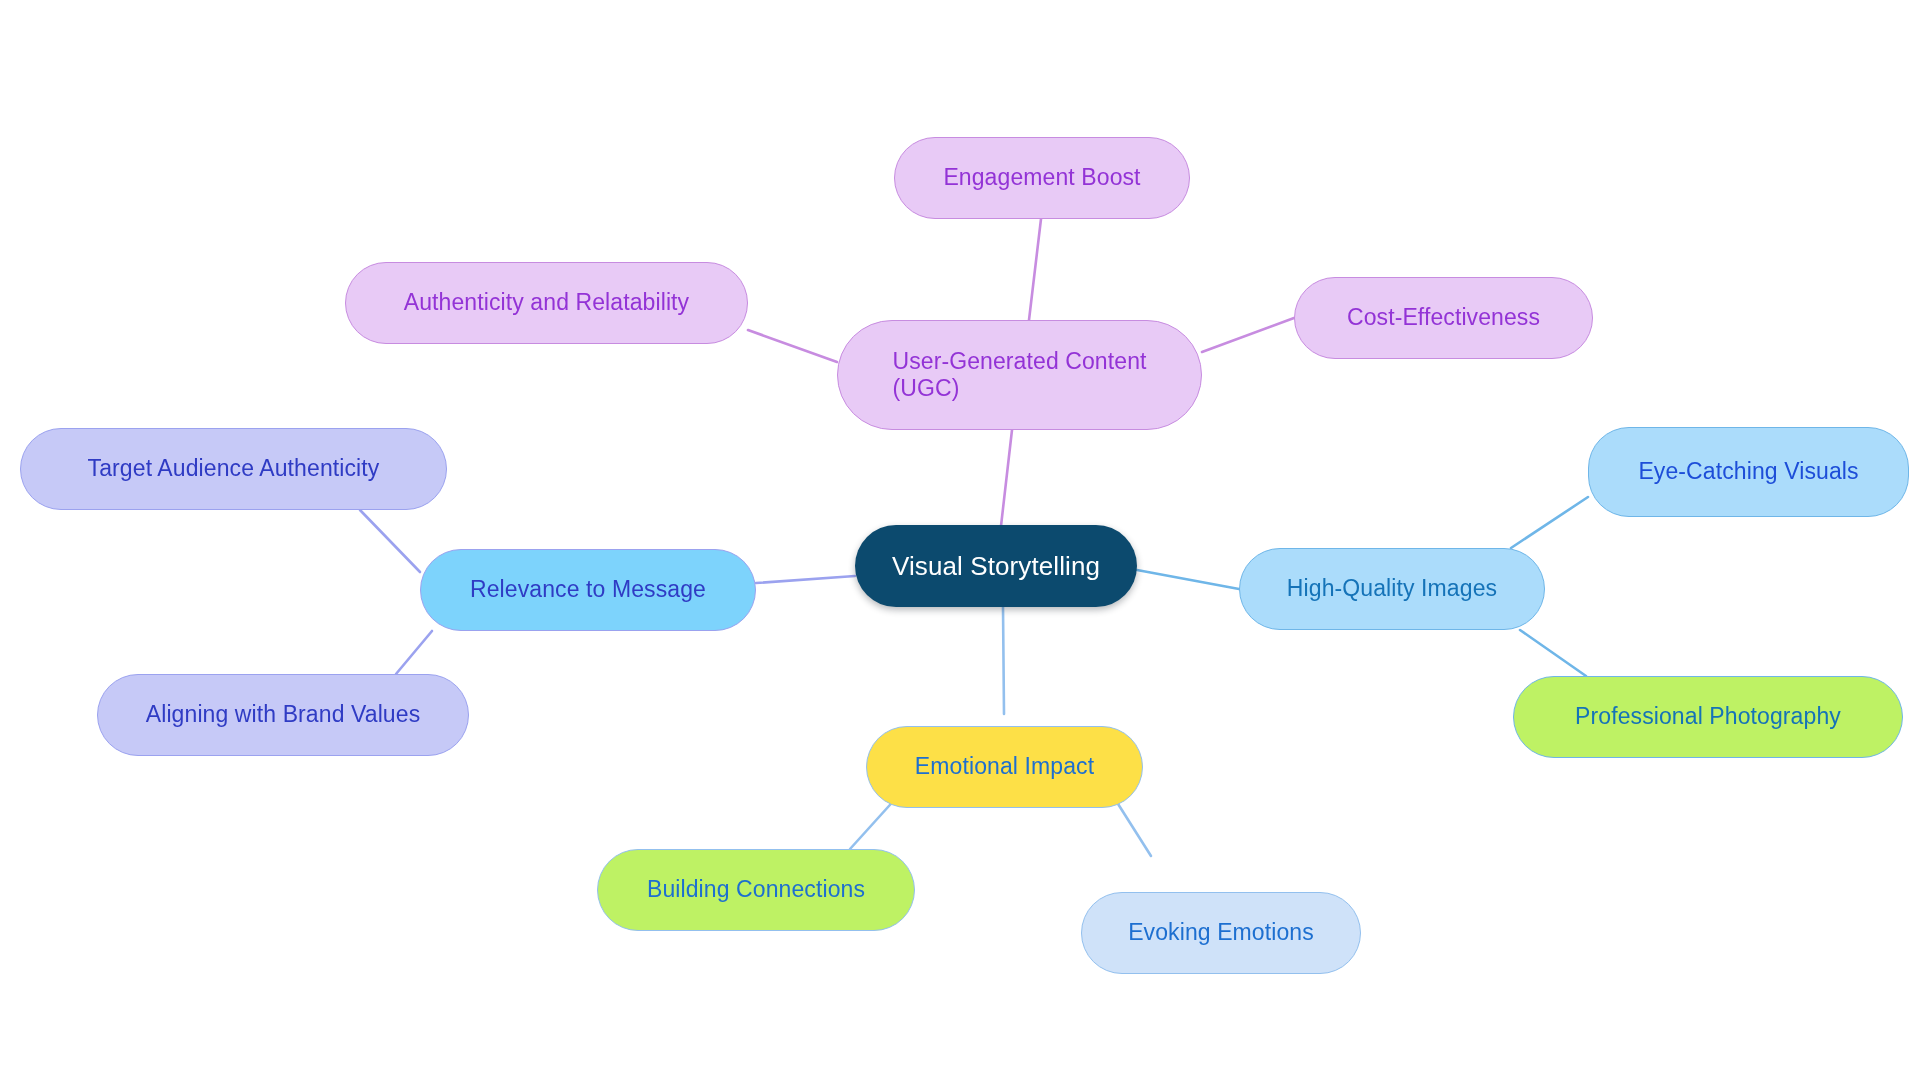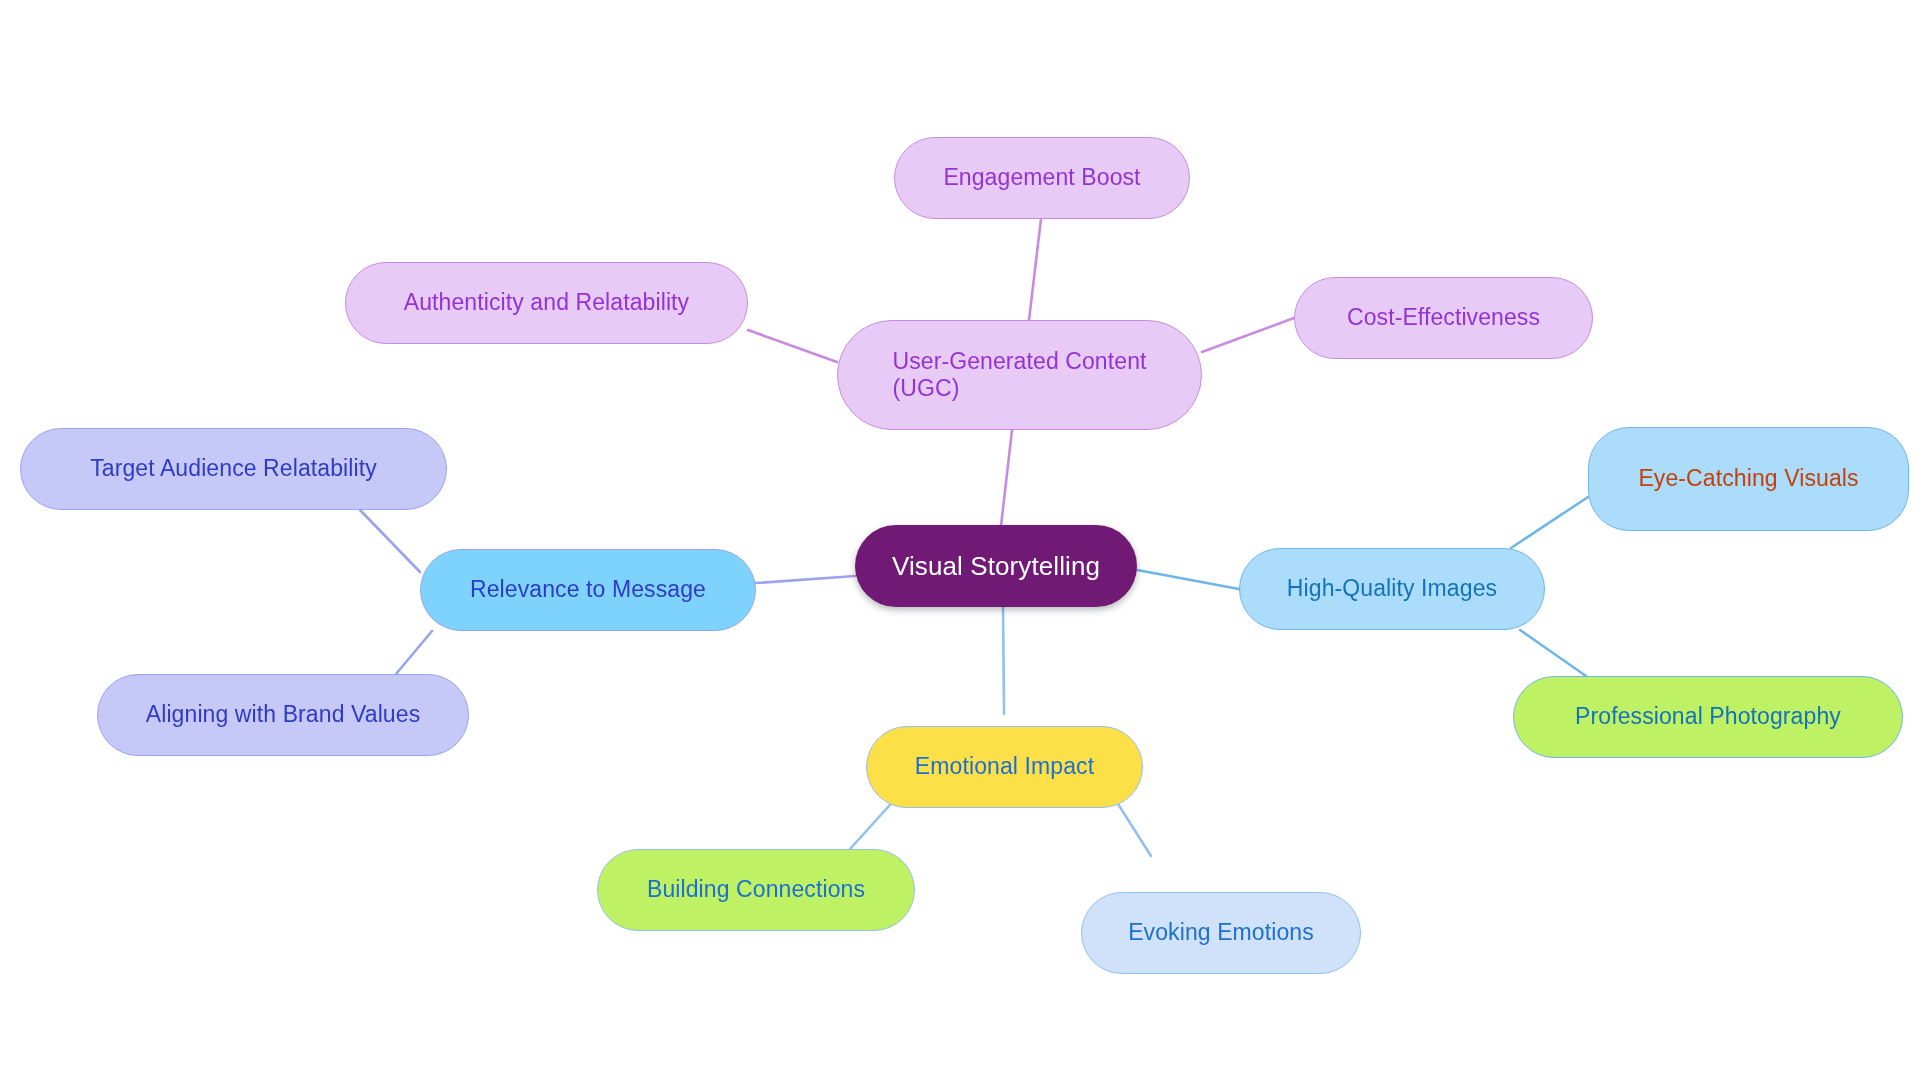--- a/index.html
+++ b/index.html
@@ -27,29 +27,29 @@
       <line x1="420" y1="572" x2="360" y2="510" stroke="#9ba2ef" stroke-width="2.6" stroke-linecap="round"></line>
       <line x1="432" y1="631" x2="396" y2="674" stroke="#9ba2ef" stroke-width="2.6" stroke-linecap="round"></line>
       <line x1="1137" y1="570" x2="1239" y2="589" stroke="#6fb6e8" stroke-width="2.6" stroke-linecap="round"></line>
       <line x1="1511" y1="548" x2="1588" y2="497" stroke="#6fb6e8" stroke-width="2.6" stroke-linecap="round"></line>
       <line x1="1520" y1="630" x2="1586" y2="676" stroke="#6fb6e8" stroke-width="2.6" stroke-linecap="round"></line>
       <line x1="1003" y1="607" x2="1004" y2="714" stroke="#93c0ee" stroke-width="2.6" stroke-linecap="round"></line>
       <line x1="898" y1="796" x2="850" y2="849" stroke="#93c0ee" stroke-width="2.6" stroke-linecap="round"></line>
       <line x1="1113" y1="796" x2="1151" y2="856" stroke="#93c0ee" stroke-width="2.6" stroke-linecap="round"></line>
     </svg>
   <div id="nodelayer">
-      <div class="node root" style="left: 855px; top: 525px; width: 282px; height: 82px; font-size: 26px; border-radius: 41px; background: #701a75; border-color: rgb(15, 22, 34); color: rgb(255, 255, 255);">Visual Storytelling</div>
+      <div class="node root" style="left: 855px; top: 525px; width: 282px; height: 82px; font-size: 26px; border-radius: 41px; background: #0c4a6e; border-color: rgb(15, 22, 34); color: rgb(255, 255, 255);">Visual Storytelling</div>
       <div class="node" style="left: 894px; top: 137px; width: 296px; height: 82px; font-size: 23px; border-radius: 41px; background: rgb(232, 202, 246); border-color: rgb(199, 140, 224); color: rgb(147, 51, 214);">Engagement Boost</div>
       <div class="node" style="left: 345px; top: 262px; width: 403px; height: 82px; font-size: 23px; border-radius: 41px; background: rgb(232, 202, 246); border-color: rgb(199, 140, 224); color: rgb(147, 51, 214);">Authenticity and Relatability</div>
       <div class="node" style="left: 837px; top: 320px; width: 365px; height: 110px; font-size: 23px; border-radius: 55px; background: rgb(232, 202, 246); border-color: rgb(199, 140, 224); color: rgb(147, 51, 214);">User-Generated Content
 (UGC)</div>
       <div class="node" style="left: 1294px; top: 277px; width: 299px; height: 82px; font-size: 23px; border-radius: 41px; background: rgb(232, 202, 246); border-color: rgb(199, 140, 224); color: rgb(147, 51, 214);">Cost-Effectiveness</div>
-      <div class="node" style="left: 20px; top: 428px; width: 427px; height: 82px; font-size: 23px; border-radius: 41px; background: rgb(198, 201, 247); border-color: rgb(155, 162, 239); color: rgb(47, 59, 196);">Target Audience Relatability</div>
+      <div class="node" style="left: 20px; top: 428px; width: 427px; height: 82px; font-size: 23px; border-radius: 41px; background: rgb(198, 201, 247); border-color: rgb(155, 162, 239); color: rgb(47, 59, 196);">Target Audience Authenticity</div>
       <div class="node" style="left: 420px; top: 549px; width: 336px; height: 82px; font-size: 23px; border-radius: 41px; background: #7dd3fc; border-color: rgb(155, 162, 239); color: rgb(47, 59, 196);">Relevance to Message</div>
       <div class="node" style="left: 97px; top: 674px; width: 372px; height: 82px; font-size: 23px; border-radius: 41px; background: rgb(198, 201, 247); border-color: rgb(155, 162, 239); color: rgb(47, 59, 196);">Aligning with Brand Values</div>
-      <div class="node" style="left: 1588px; top: 427px; width: 321px; height: 104px; font-size: 23px; border-radius: 41px; background: rgb(171, 220, 251); border-color: rgb(111, 182, 232); color: #c2410c;">Eye-Catching Visuals</div>
+      <div class="node" style="left: 1588px; top: 427px; width: 321px; height: 90px; font-size: 23px; border-radius: 41px; background: rgb(171, 220, 251); border-color: rgb(111, 182, 232); color: #1d4ed8;">Eye-Catching Visuals</div>
       <div class="node" style="left: 1239px; top: 548px; width: 306px; height: 82px; font-size: 23px; border-radius: 41px; background: rgb(171, 220, 251); border-color: rgb(111, 182, 232); color: rgb(21, 115, 184);">High-Quality Images</div>
       <div class="node" style="left: 1513px; top: 676px; width: 390px; height: 82px; font-size: 23px; border-radius: 41px; background: #bef264; border-color: rgb(111, 182, 232); color: rgb(21, 115, 184);">Professional Photography</div>
       <div class="node" style="left: 866px; top: 726px; width: 277px; height: 82px; font-size: 23px; border-radius: 41px; background: #fde047; border-color: rgb(147, 192, 238); color: rgb(29, 111, 208);">Emotional Impact</div>
       <div class="node" style="left: 597px; top: 849px; width: 318px; height: 82px; font-size: 23px; border-radius: 41px; background: #bef264; border-color: rgb(147, 192, 238); color: rgb(29, 111, 208);">Building Connections</div>
       <div class="node" style="left: 1081px; top: 856px; width: 280px; height: 82px; font-size: 23px; border-radius: 41px; background: rgb(207, 226, 249); border-color: rgb(147, 192, 238); color: rgb(29, 111, 208); margin-top: 36px;">Evoking Emotions</div>
     </div>
 </div>
 
 </body></html>

